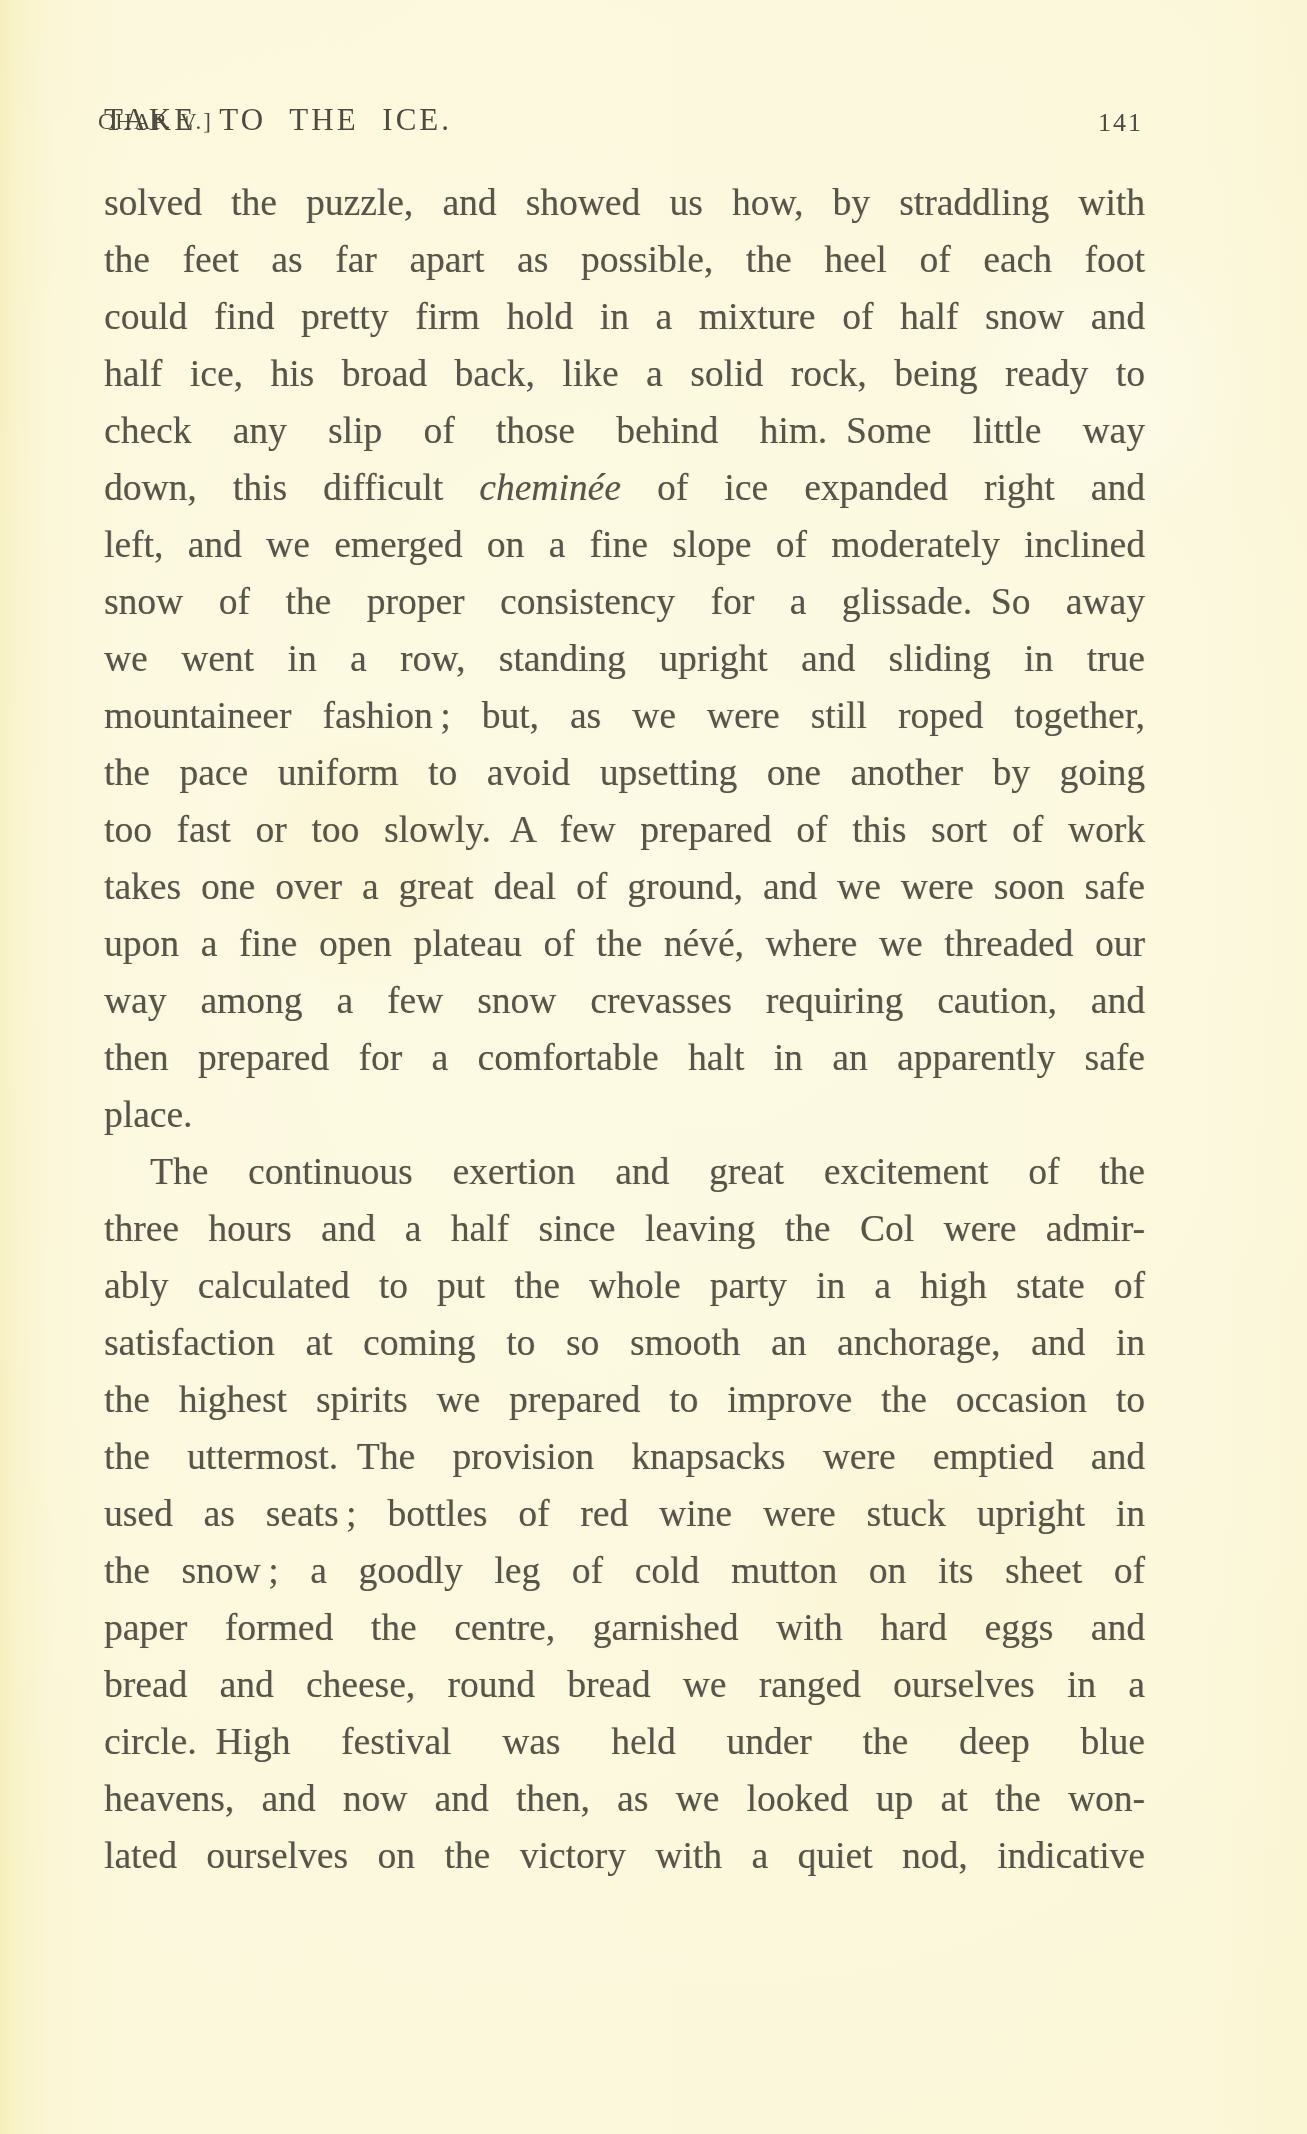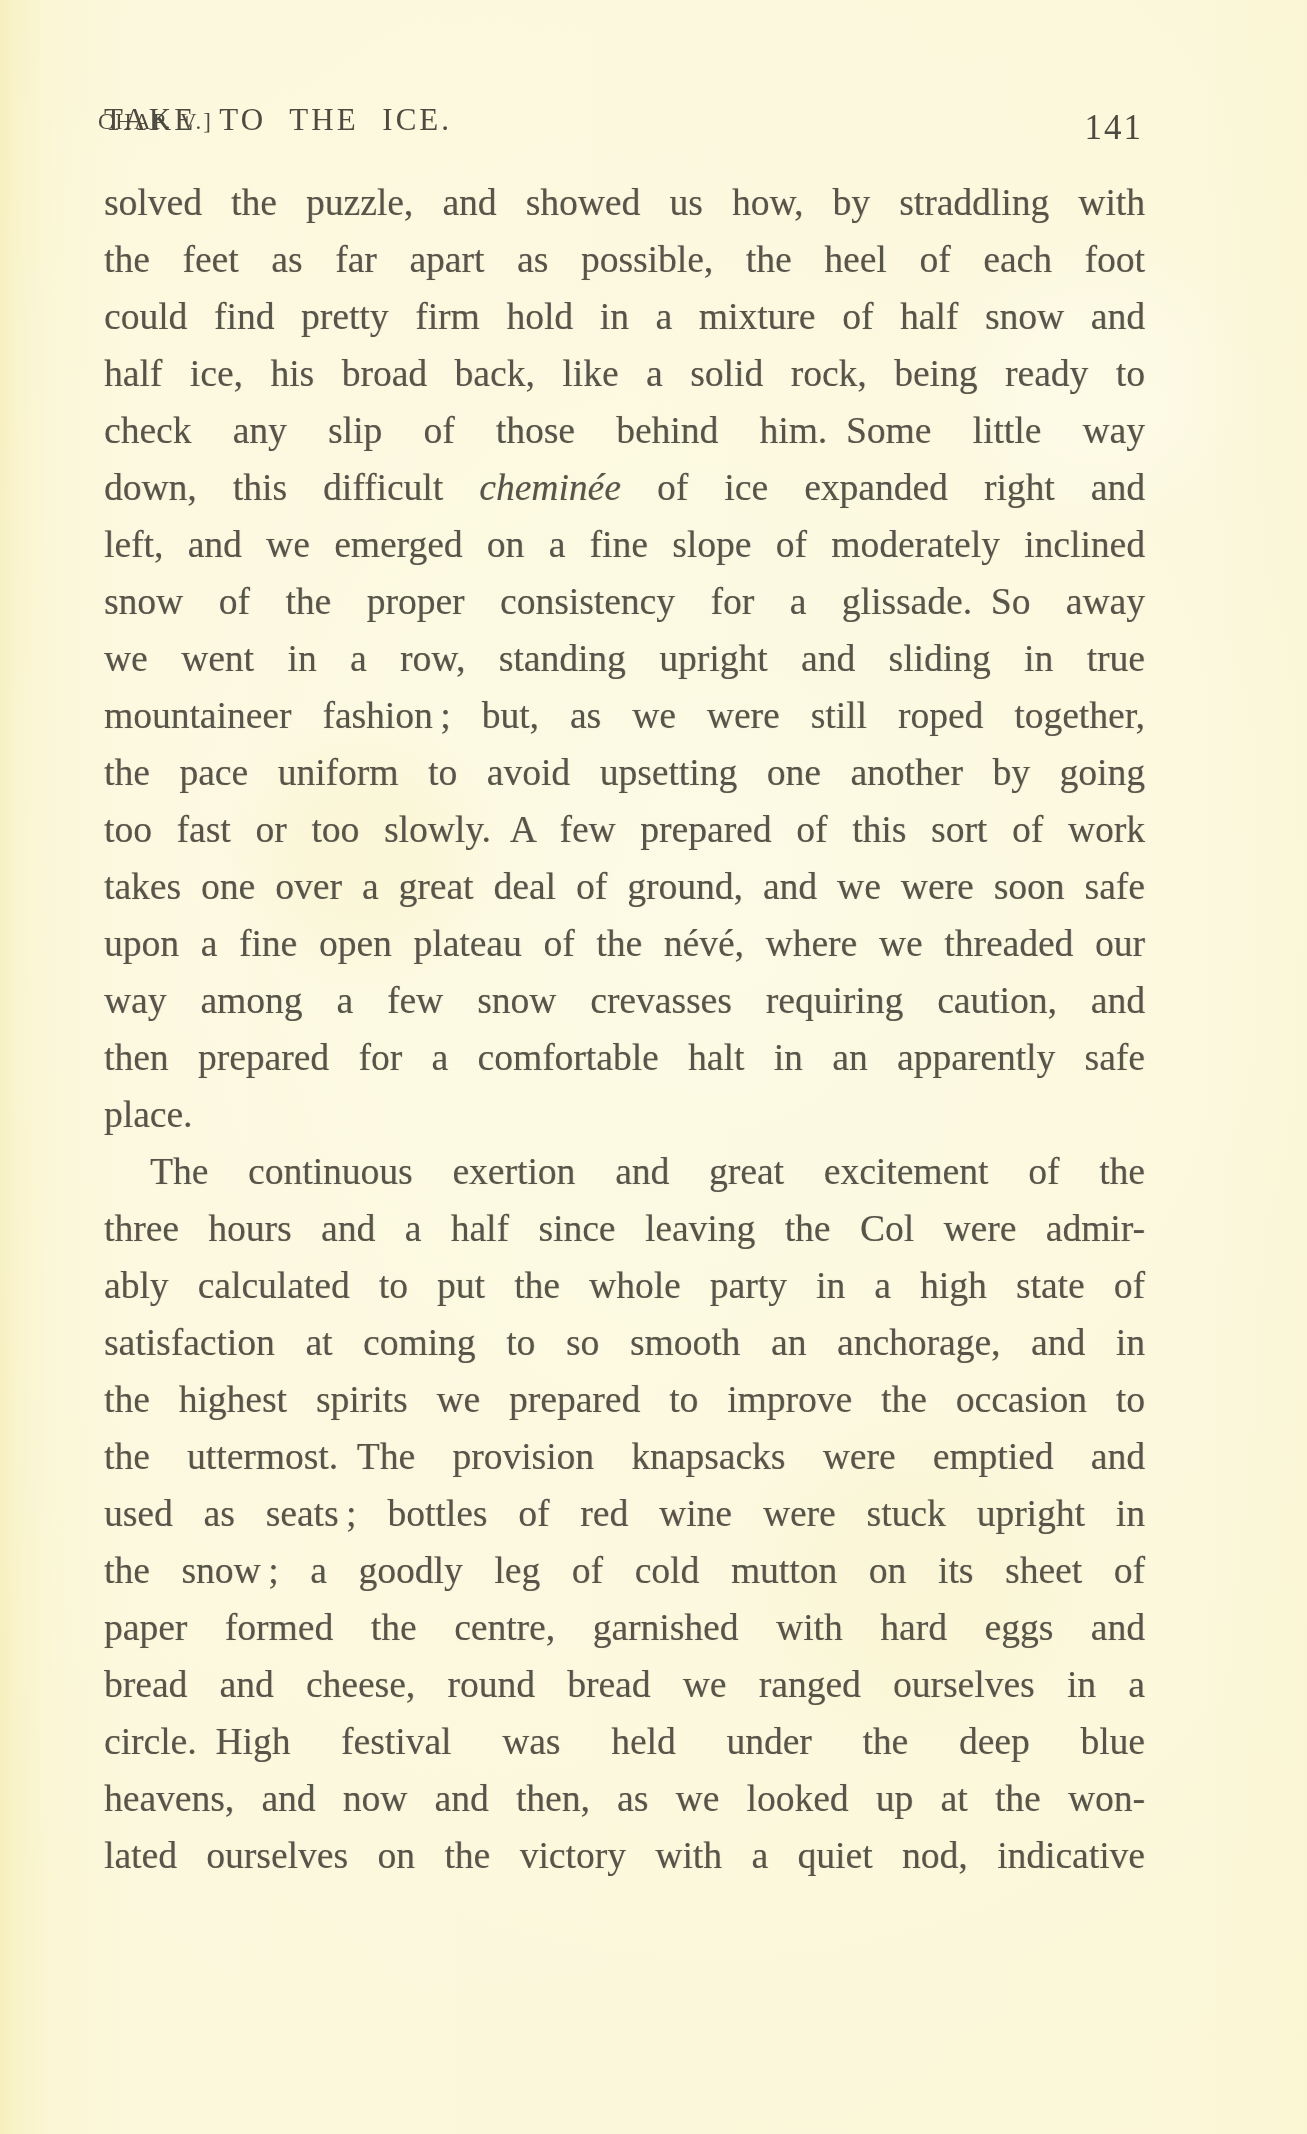--- a/index.html
+++ b/index.html
@@ -44,21 +44,21 @@
     white-space: nowrap;
   }
   .running-title {
     position: absolute; left: 0; right: 0; top: 0;
     text-align: left;
     font-size: 31px; letter-spacing: 3px; word-spacing: 13px;
     white-space: nowrap;
   }
   .page-number {
     position: absolute; right: 2px; top: 6px;
-    font-size: 35px; letter-spacing: 2px;
+    font-size: 26px; letter-spacing: 2px;
   }
 
   .body-text {
     margin-top: 36px;
     color: #575449;
     font-size: 37.5px;
     text-shadow: 0.4px 0.4px 0.7px rgba(93,89,75,0.45);
   }
   .line {
     height: 57px;

